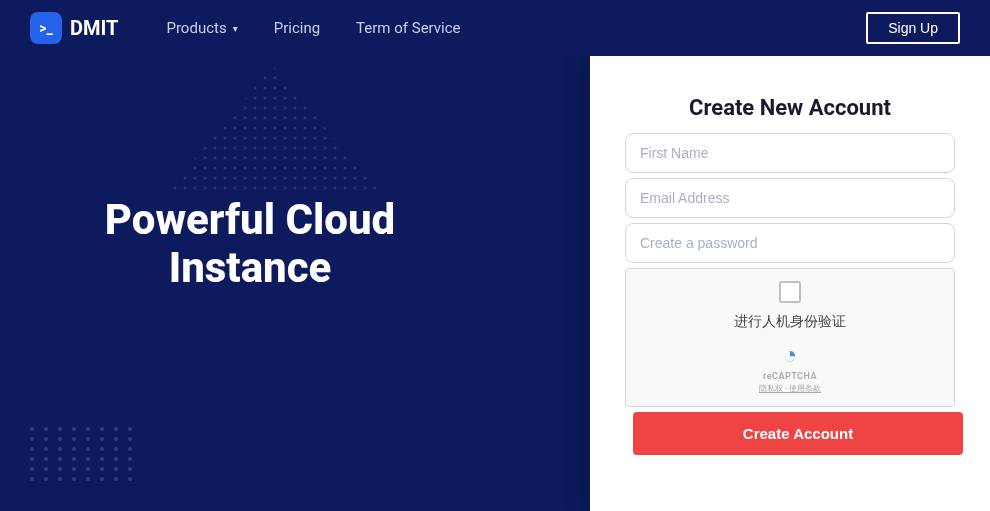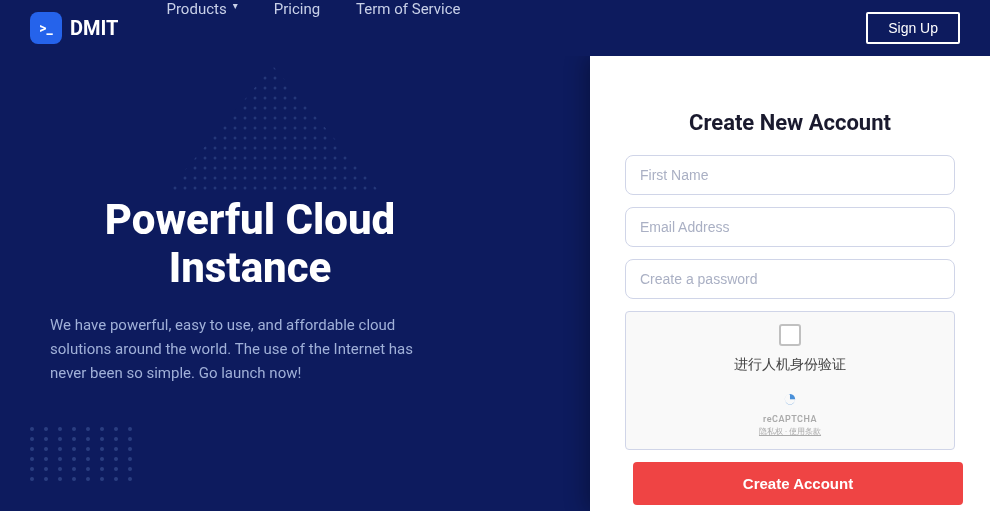--- a/index.html
+++ b/index.html
@@ -41,20 +41,21 @@
       align-items: center;
       gap: 0;
       flex: 1;
     }
     .nav-item {
       color: #c8d0e8;
       font-size: 15px;
       padding: 0 18px;
       height: 56px;
       display: flex;
+      align-items: center;
       cursor: pointer;
       text-decoration: none;
       gap: 4px;
     }
     .nav-chevron {
       font-size: 10px;
       margin-left: 2px;
     }
     .navbar-right {
       margin-left: auto;
@@ -115,25 +116,25 @@
       font-size: 15px;
       line-height: 1.6;
       max-width: 380px;
     }
 
     
     .form-panel {
       width: 400px;
       background: white;
       margin-top: 0;
-      padding: 54px 35px 30px;
+      padding: 39px 35px 30px;
       box-shadow: -4px 0 20px rgba(0,0,0,0.3);
       display: flex;
       flex-direction: column;
-      gap: 12px;
+      gap: 5px;
       overflow-y: auto;
     }
     .form-title {
       font-size: 22px;
       font-weight: 700;
       color: #1a1a2e;
       text-align: center;
       margin-bottom: 8px;
     }
     .form-row {
@@ -272,21 +273,20 @@
           <circle cx="2" cy="2" r="1.5" fill="#7090d0"></circle>
         </pattern>
         <clipPath id="mountain-clip">
           <polygon points="110,0 220,130 0,130"></polygon>
         </clipPath>
       </defs>
       <rect width="220" height="130" fill="url(#dots)" clip-path="url(#mountain-clip)"></rect>
     </svg>
 
     <h1 class="hero-title">Powerful Cloud Instance</h1>
-    <p class="hero-desc">We have powerful, easy to use, and affordable cloud solutions around the world. The use of the Internet has never been so simple. Go launch now!</p>
 
     <div class="dots-decoration">
       <div class="dot"></div>
         <div class="dot"></div>
         <div class="dot"></div>
         <div class="dot"></div>
         <div class="dot"></div>
         <div class="dot"></div>
         <div class="dot"></div>
         <div class="dot"></div>

